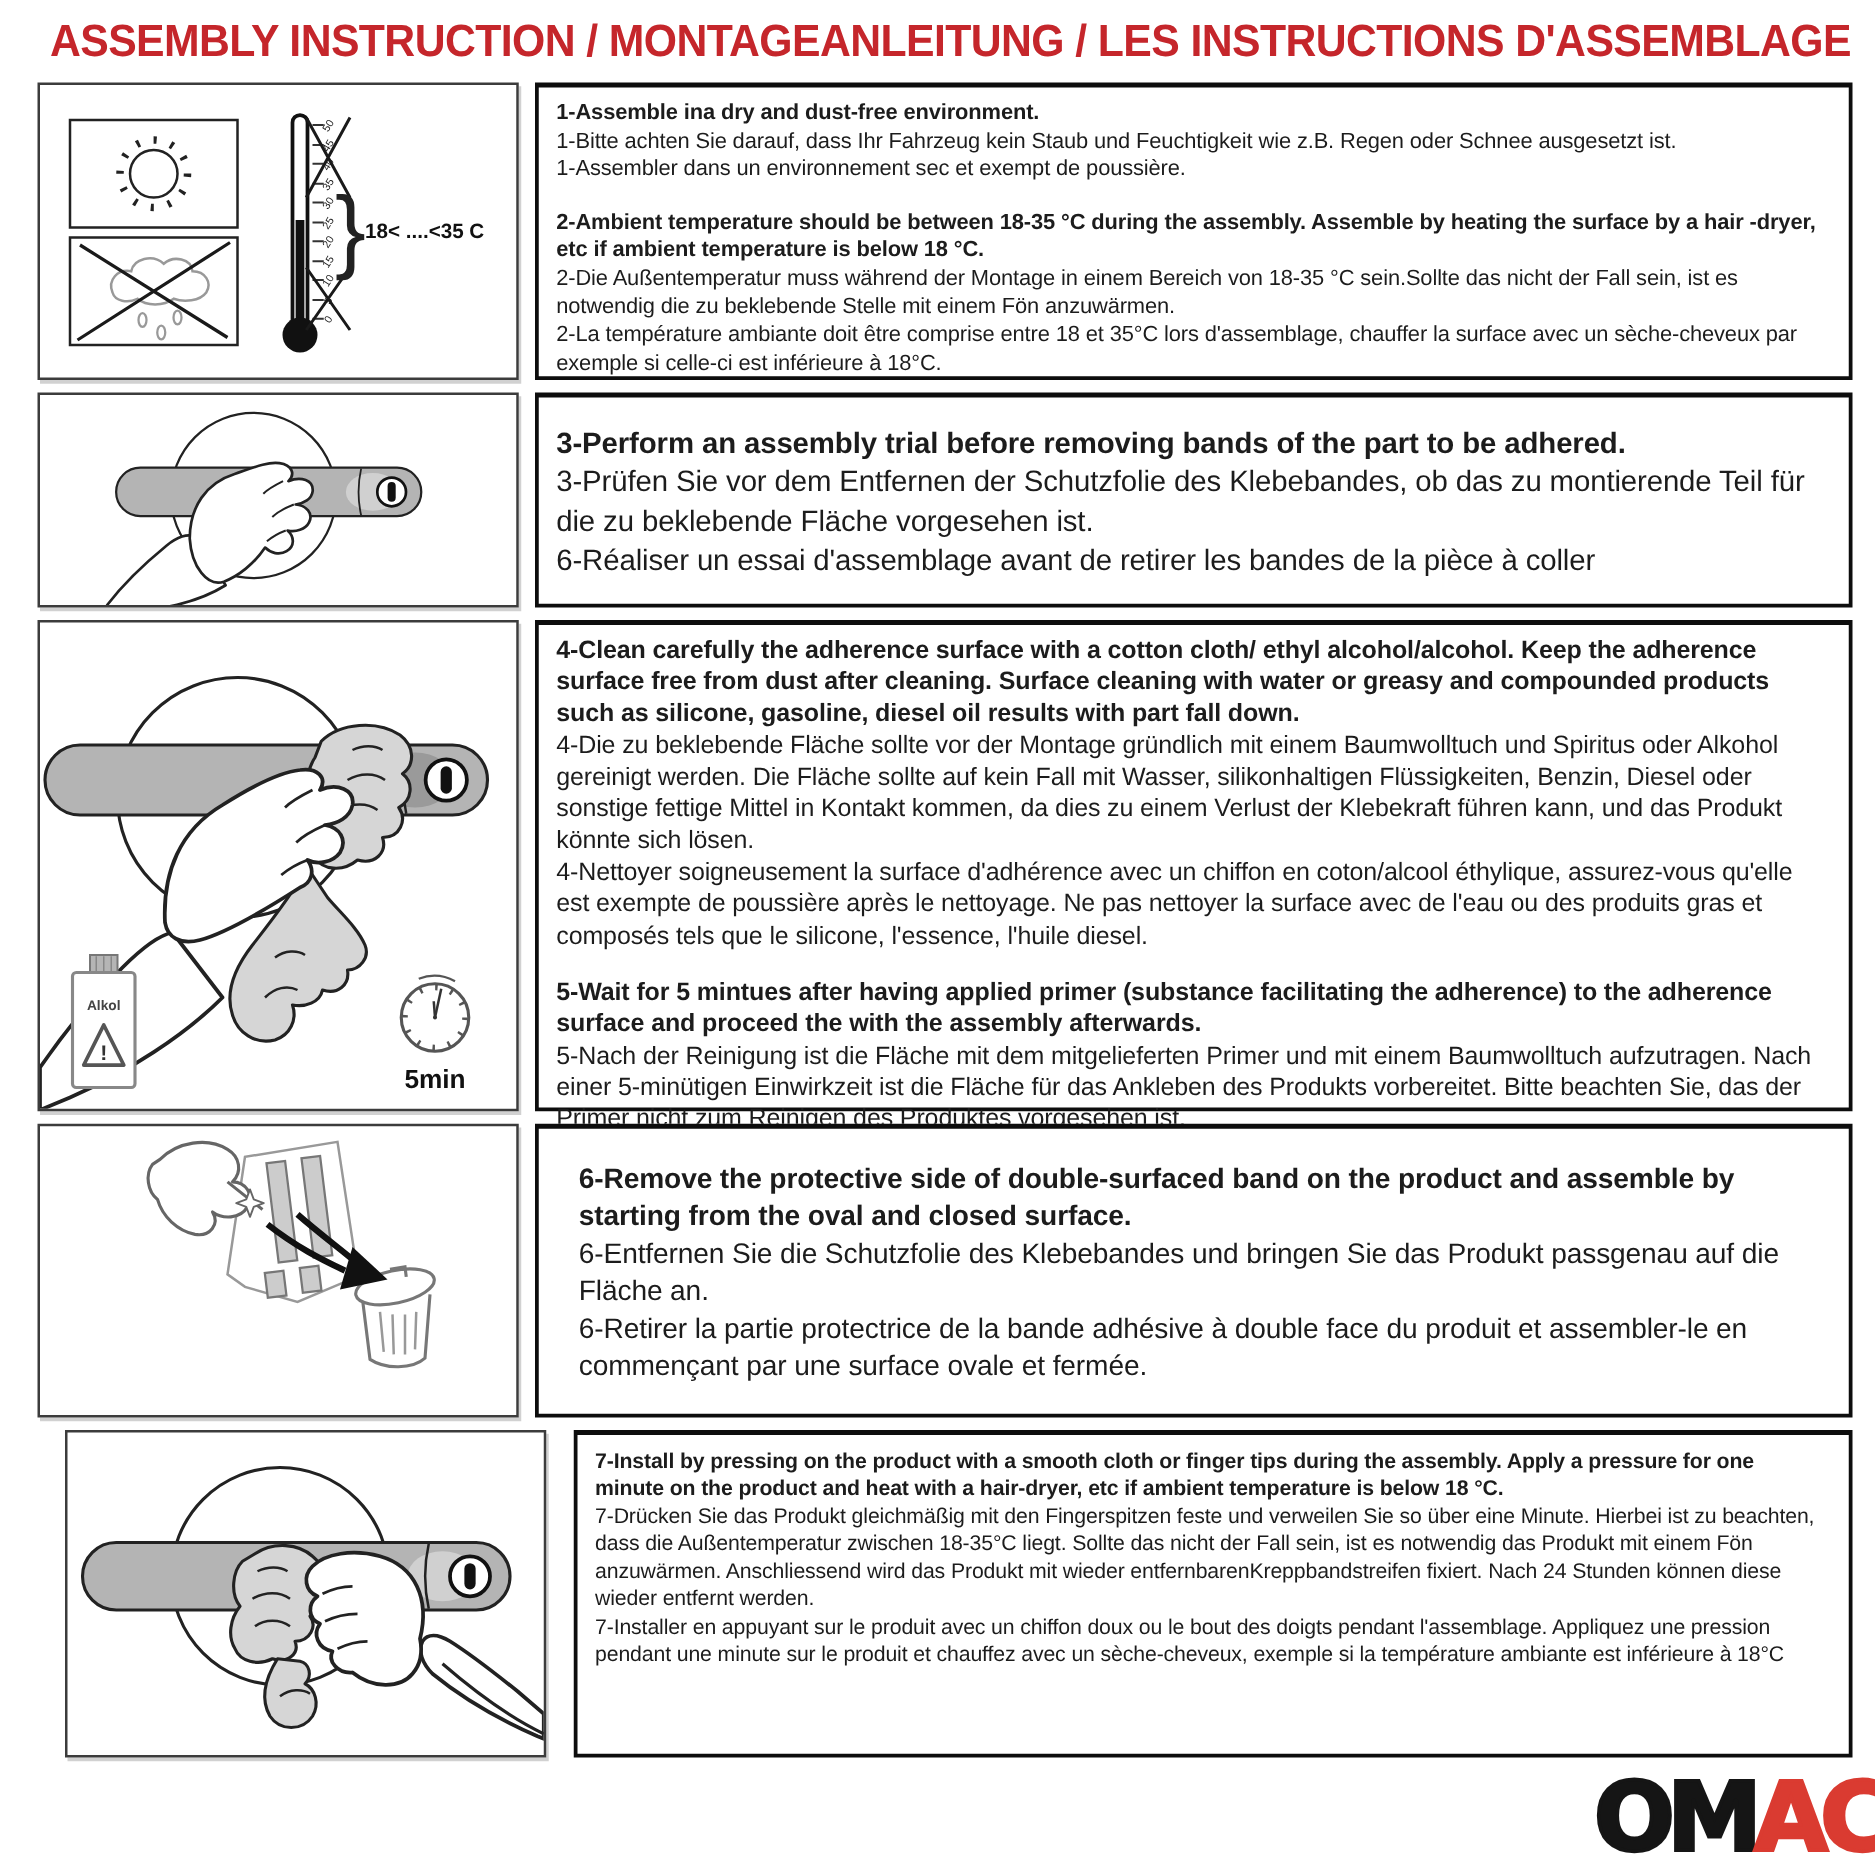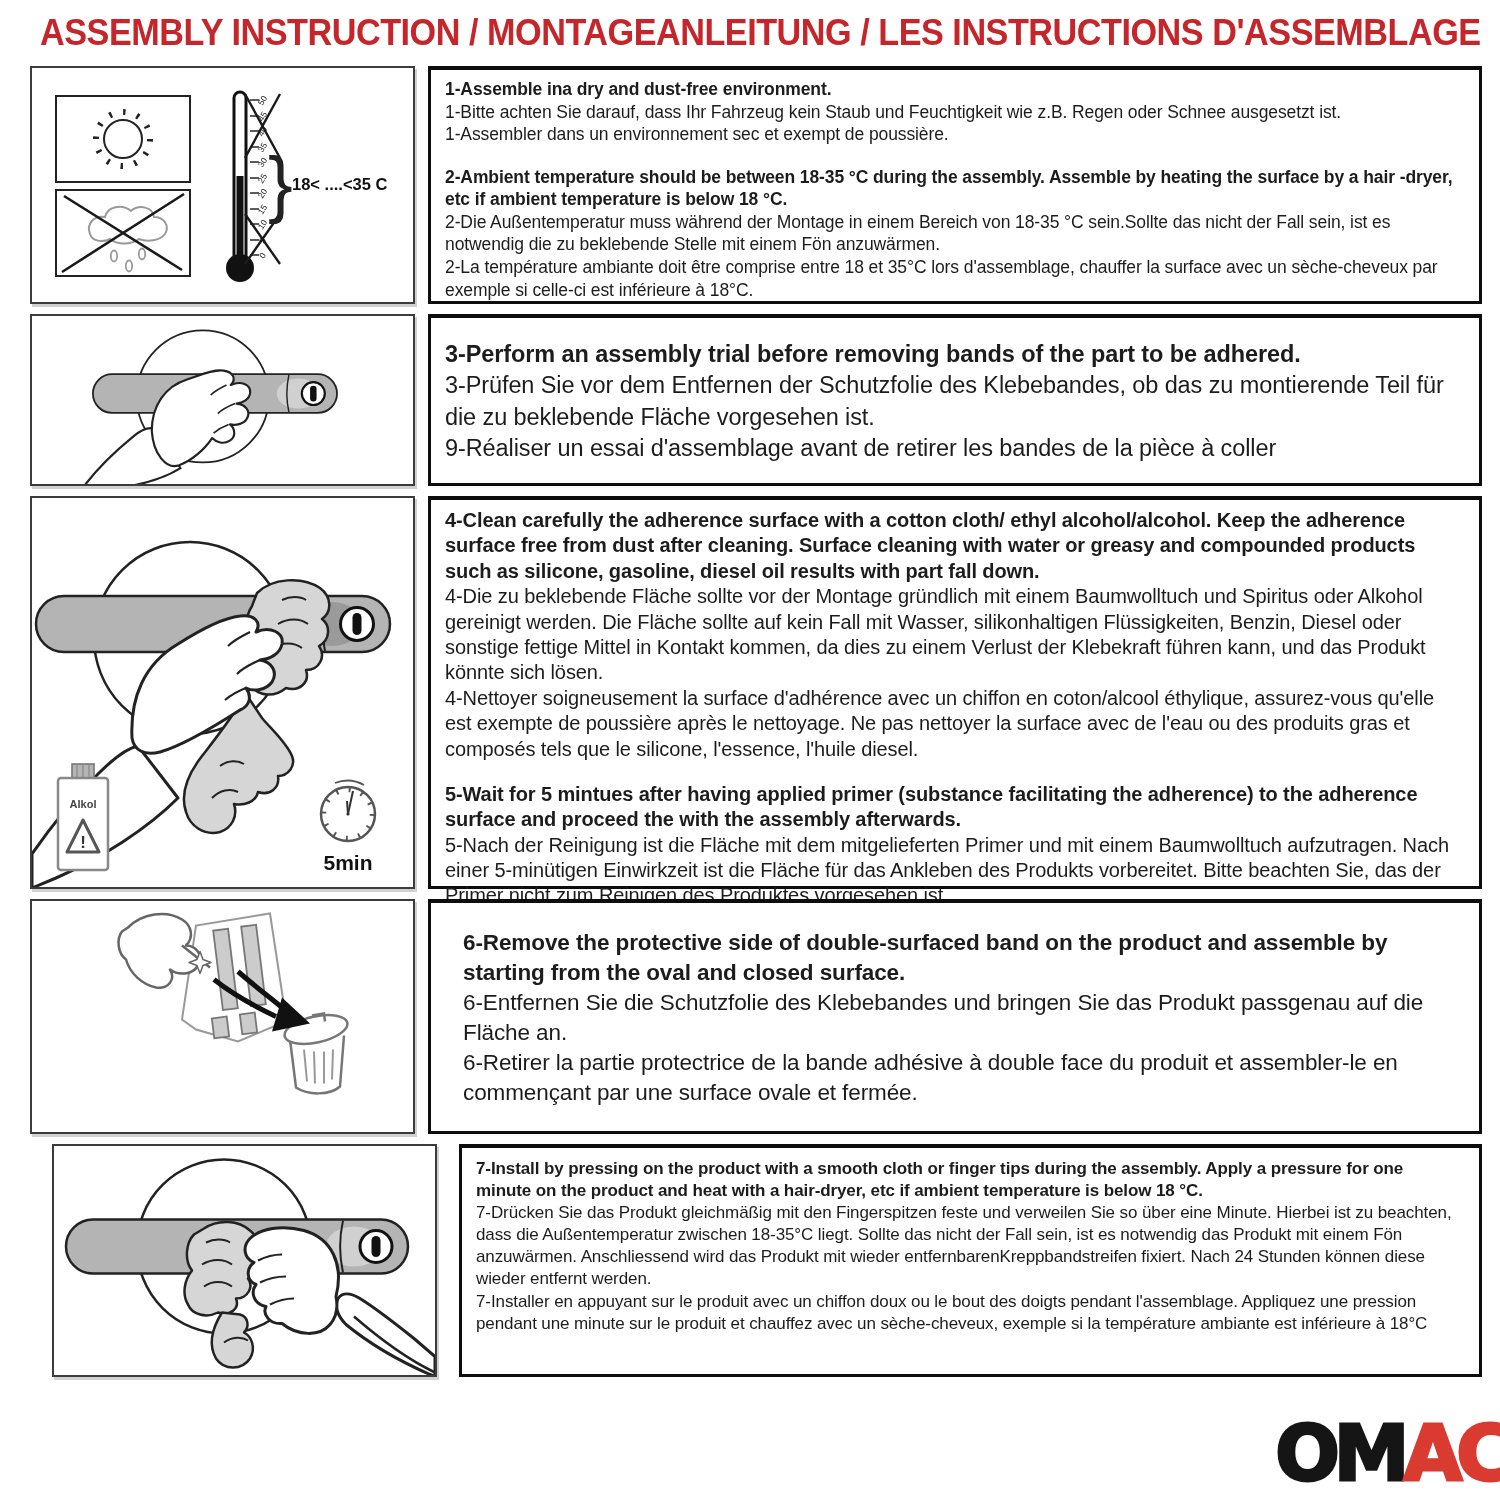--- a/index.html
+++ b/index.html
@@ -6,21 +6,21 @@
   body{width:1500px;height:1500px;position:relative;font-family:"Liberation Sans",sans-serif;color:#1c1c1c;overflow:hidden;}
   .title{color:#c5262b;font-size:36px;font-weight:bold;margin:12px 0 12px 40px;letter-spacing:-0.5px;white-space:nowrap;transform:scaleX(0.95);transform-origin:left center;}
   .rows{margin:0 18px 0 30px;}
   .row{display:flex;margin-bottom:10px;}
   .illus{width:385px;min-width:385px;border:2px solid #3c3c3c;background:#fff;box-shadow:2px 3px 0 rgba(0,0,0,0.18);box-sizing:border-box;display:flex;align-items:center;justify-content:center;}
   .illus svg{display:block;width:100%;height:100%;}
   .tb{flex:1;border:3px solid #0d0d0d;border-top-width:4px;margin-left:13px;box-sizing:border-box;background:#fff;padding:8px 16px 6px 14px;}
   .tb p{margin:0;letter-spacing:-0.1px;}
   .b{font-weight:bold;}
   .gap{margin-top:20px !important;}
-  .r1{height:238px;} .r2{height:172px;} .r3{height:393px;} .r4{height:235px;} .r5{height:233px;margin-left:22px;}
+  .r1{height:238px;} .r2{height:172px;} .r3{height:393px;} .r4{height:235px;} .r5{height:262px;margin-left:22px;}
   .s1 p{font-size:17.5px;line-height:1.29;}
   .s2{display:flex;flex-direction:column;justify-content:center;}
   .s2 p{font-size:23.5px;line-height:1.33;}
   .s3 p{font-size:20px;line-height:1.27;}
   .s4{display:flex;flex-direction:column;justify-content:center;padding-left:32px;}
   .s4 p{font-size:22.5px;line-height:1.33;}
   .s5 p{font-size:17px;line-height:1.30;padding-right:6px;}
   .s5{padding-top:10px;}
   .logo{position:absolute;right:-6px;bottom:0;background:#fff;padding:6px 0 10px 16px;line-height:0.95;font-family:"DejaVu Sans",sans-serif;font-weight:bold;font-size:76px;letter-spacing:-6px;white-space:nowrap;}
   .lg-black{color:#151515;-webkit-text-stroke:3px #151515;}
@@ -112,21 +112,21 @@
         <g fill="#fff" stroke="#222" stroke-width="3" stroke-linejoin="round">
           <path d="M0,234 C20,208 44,186 66,168 C78,158 90,154 98,158 L132,212 C100,232 60,240 10,242 L0,242 Z"></path>
           <path d="M92,160 C92,125 110,98 142,88 C160,82 178,74 192,76 C206,78 210,88 202,96 C216,90 230,95 229,107 C228,116 219,121 210,122 C222,123 230,132 225,142 C221,150 210,153 201,151 C209,158 209,169 200,174 C192,179 182,176 176,170 C164,188 146,202 130,208 C112,214 94,192 92,160 Z"></path>
           <path d="M196,96 C188,100 180,104 174,110 M208,122 C198,126 190,130 184,136 M199,151 C191,154 184,158 178,163" fill="none" stroke-width="2.2"></path>
         </g>
       </svg>
     </div>
     <div class="tb s2 r2">
       <p class="b">3-Perform an assembly trial before removing bands of the part to be adhered.</p>
       <p>3-Prüfen Sie vor dem Entfernen der Schutzfolie des Klebebandes, ob das zu montierende Teil für die zu beklebende Fläche vorgesehen ist.</p>
-      <p>9-Réaliser un essai d'assemblage avant de retirer les bandes de la pièce à coller</p>
+      <p>6-Réaliser un essai d'assemblage avant de retirer les bandes de la pièce à coller</p>
     </div>
   </div>
 
   <div class="row">
     <div class="illus r3">
       <svg viewBox="0 0 381 389" preserveAspectRatio="xMidYMid meet">
         <circle cx="158" cy="140" r="96" fill="#fff" stroke="#222" stroke-width="2.5"></circle>
         <g>
           <rect x="4" y="98" width="354" height="56" rx="28" fill="#b4b4b4" stroke="#222" stroke-width="2.5"></rect>
           <ellipse cx="300" cy="126" rx="30" ry="22" fill="#9a9a9a"></ellipse>

